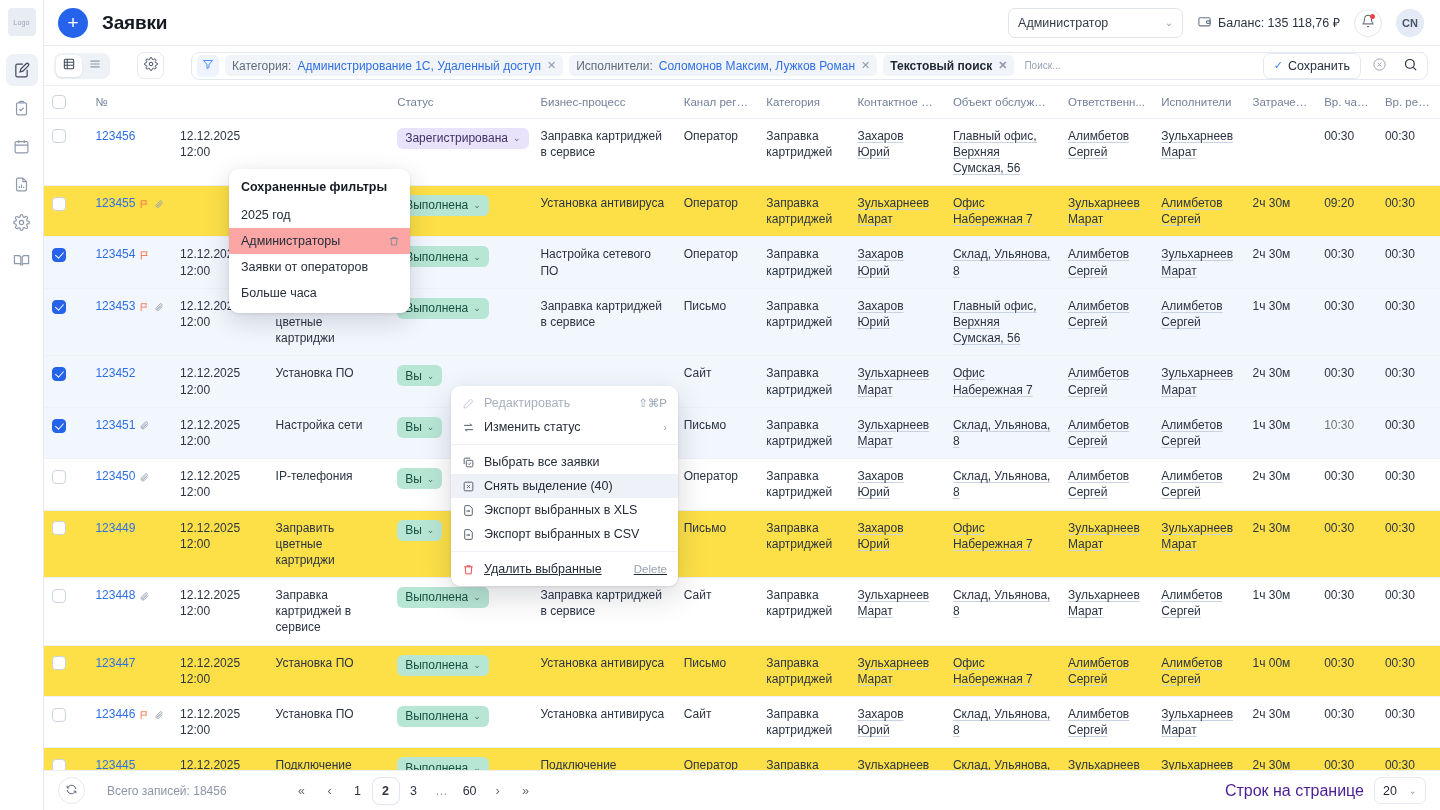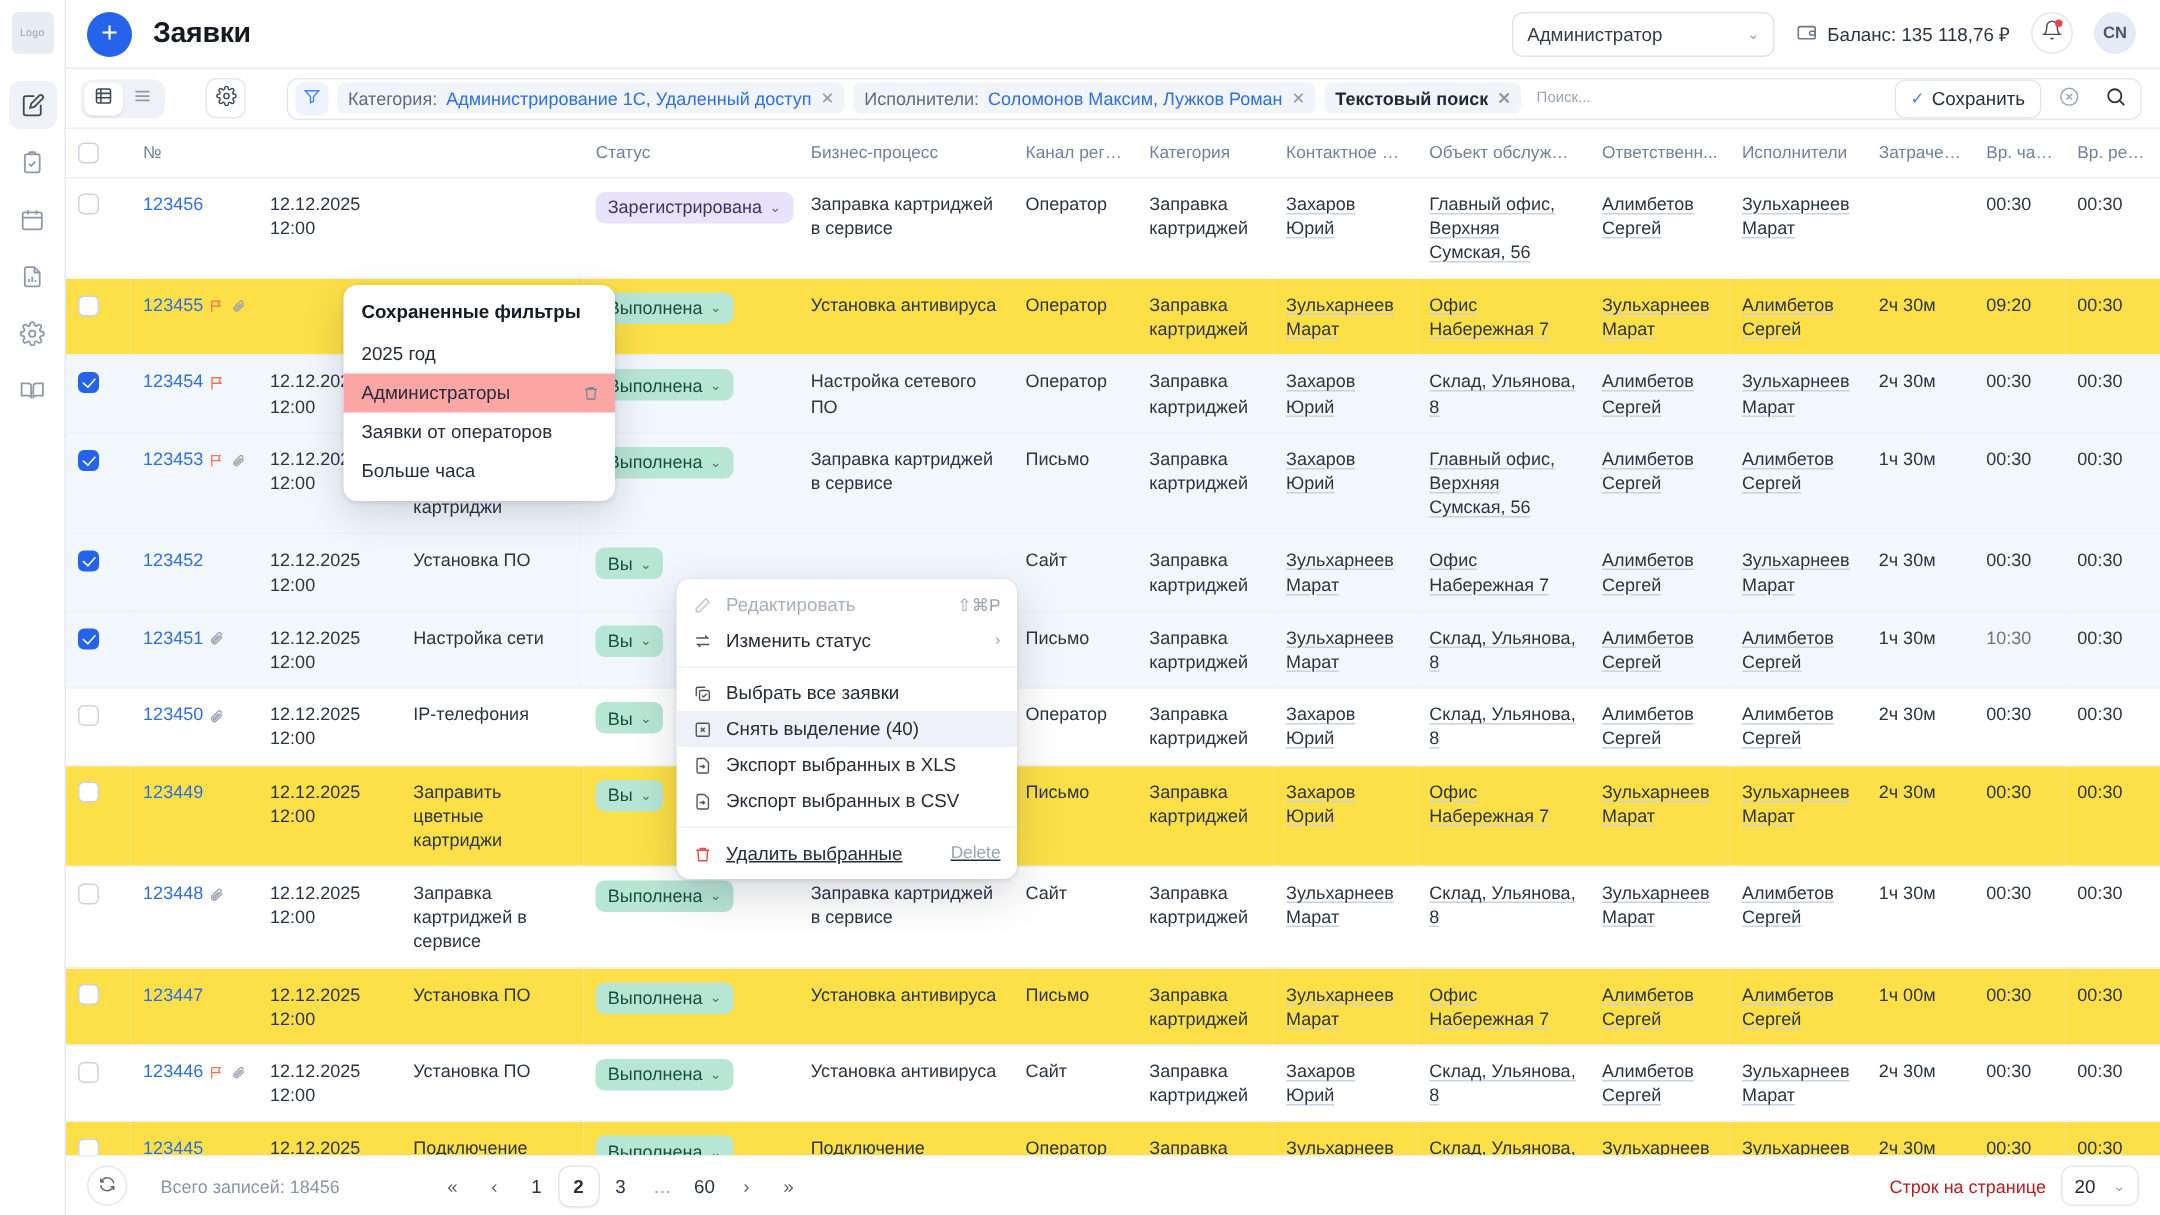--- a/index.html
+++ b/index.html
@@ -41,21 +41,21 @@
     height:46px; background:#fff; border-bottom:1px solid #e6eaf0;
     display:flex; align-items:center; padding:0 16px 0 14px; gap:14px;
     flex:0 0 46px;
   }
   .fab {
     width:30px; height:30px; border-radius:50%; background:#2563eb;
     color:#fff; display:flex; align-items:center; justify-content:center;
     font-size:19px; line-height:1; font-weight:300; flex:0 0 30px;
   }
   .page-title { font-size:19px; font-weight:700; color:#151a22; letter-spacing:-.2px; }
-  .top-right { margin-left:auto; display:flex; gap:14px; }
+  .top-right { margin-left:auto; display:flex; align-items:center; gap:14px; }
   .role-select {
     width:175px; height:30px; border:1px solid #dfe4ec; border-radius:7px;
     background:#fff; display:flex; align-items:center; padding:0 9px;
     font-size:12.5px; color:#333b49;
   }
   .role-select .chev { margin-left:auto; color:#98a2b3; font-size:10px; }
   .balance { display:flex; align-items:center; gap:6px; font-size:12.5px; color:#2b3443; white-space:nowrap;}
   .balance svg { width:15px; height:15px; color:#6b7687; }
   .bell {
     width:28px; height:28px; border-radius:50%; border:1px solid #e2e7ef;
@@ -151,21 +151,21 @@
     display:inline-flex; align-items:center; gap:5px; height:21px; padding:0 8px;
     border-radius:6px; font-size:12px; white-space:nowrap;
   }
   .badge.green { background:#b8e6d5; color:#17503f; }
   .badge.purple { background:#e9e2fb; color:#3f3066; }
   .badge .cv { font-size:9px; opacity:.75; }
   .red { color:#737373; }
 
   
   .popup-saved {
-    position:absolute; left:185px; top:104px; width:181px; background:#fff;
+    position:absolute; left:185px; top:83px; width:181px; background:#fff;
     border-radius:9px; box-shadow:0 8px 26px rgba(16,24,40,.16), 0 1px 3px rgba(16,24,40,.1);
     padding:8px 0 7px; z-index:40;
   }
   .popup-saved .hdr { font-size:12.5px; font-weight:700; color:#151a22; padding:3px 12px 8px; }
   .sf-item {
     height:26px; display:flex; align-items:center; padding:0 10px 0 12px;
     font-size:12.5px; color:#252d3a;
   }
   .sf-item.hl { background:#fca5a5; }
   .sf-item .trash { margin-left:auto; color:#7b8696; }
@@ -205,21 +205,21 @@
   .total { font-size:12px; color:#8b95a7; margin-left:22px; }
   .pager { display:flex; align-items:center; gap:2px; margin-left:62px; }
   .pg {
     min-width:26px; height:26px; border-radius:7px; display:flex; align-items:center;
     justify-content:center; font-size:12.5px; color:#2b3443; padding:0 6px;
   }
   .pg.arrow { color:#5b6475; }
   .pg.cur { background:#fff; box-shadow:0 0 0 1px #e2e7ef, 0 1px 2px rgba(16,24,40,.07); font-weight:600; }
   .pg.dots { color:#8b95a7; }
   .rpp { margin-left:auto; display:flex; align-items:center; gap:10px; }
-  .rpp .lbl { font-size:12px; color:#b91c1c; }
+  .rpp .lbl { font-size:16px; color:#4c1d95; }
   .rpp .sel {
     width:52px; height:27px; border:1px solid #e4e8f0; border-radius:7px; background:#fff;
     display:flex; align-items:center; padding:0 8px; font-size:12.5px; color:#1f2733;
   }
   .rpp .sel .chev { margin-left:auto; color:#98a2b3; font-size:10px; }
 </style>
 </head>
 <body>
 
 <div class="app">

